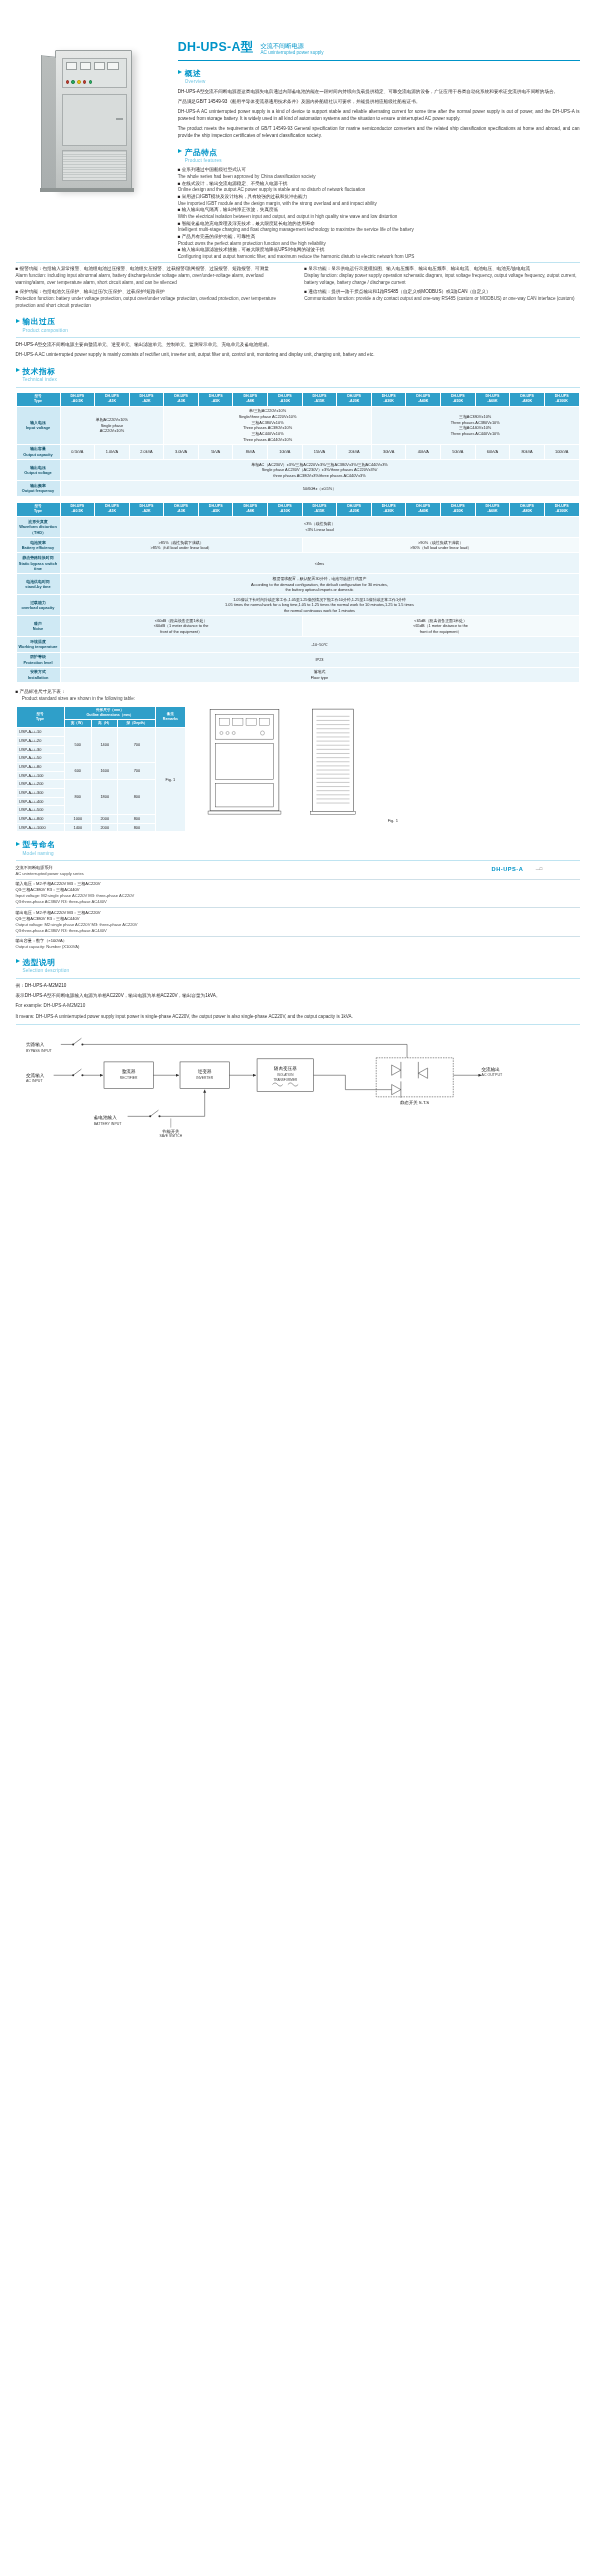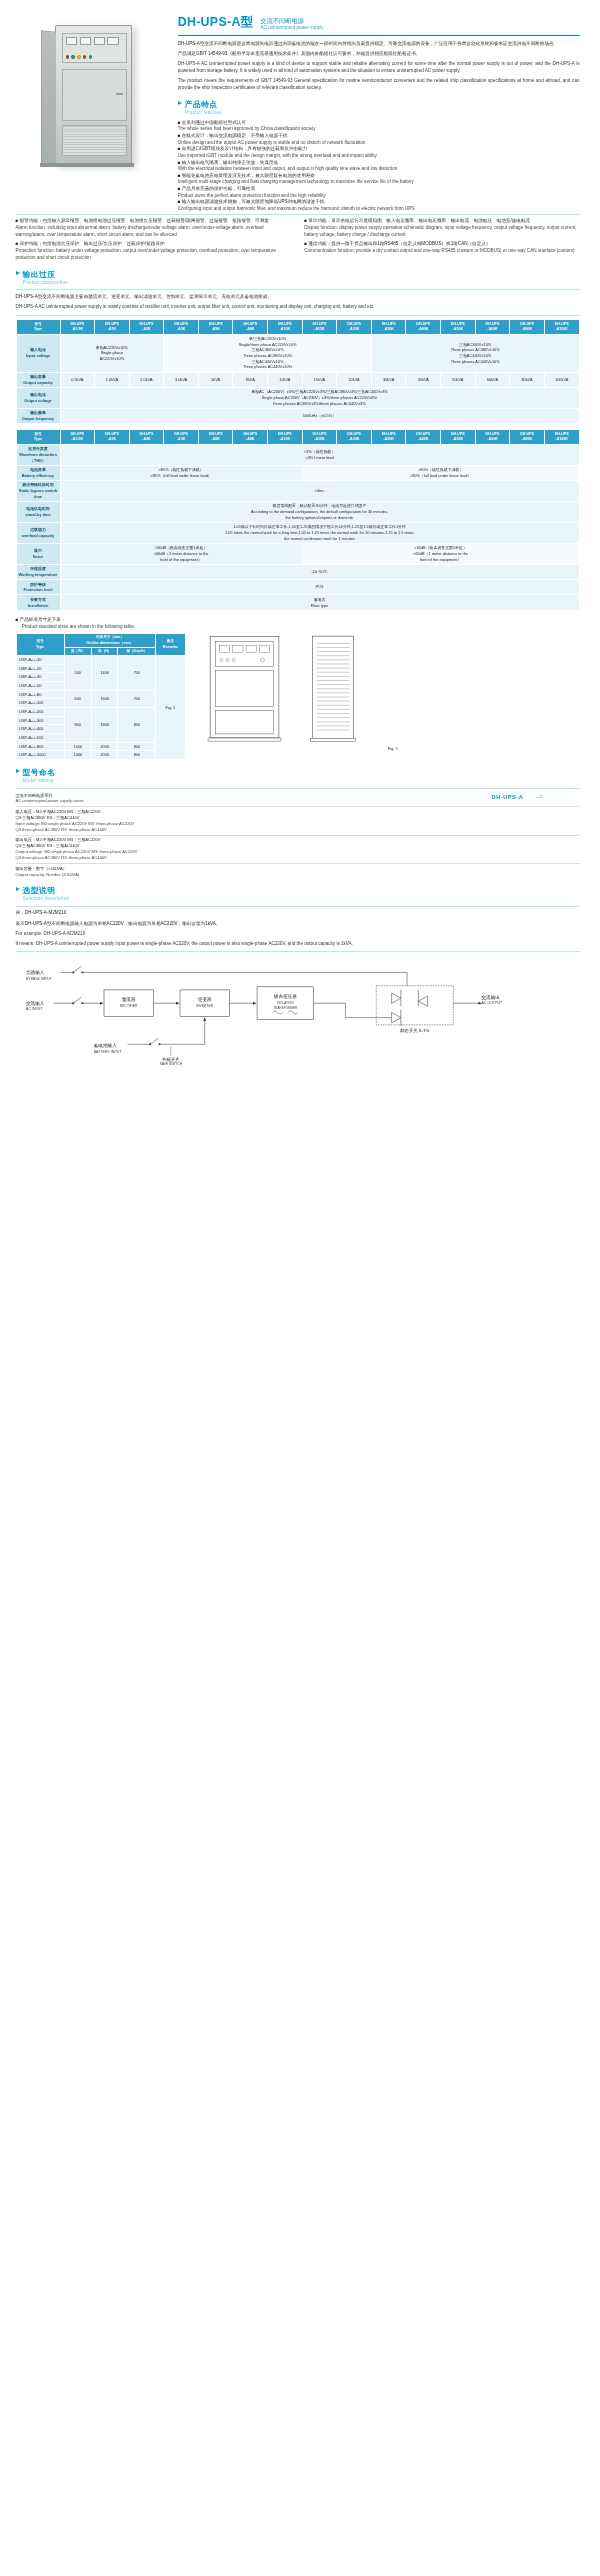--- a/index.html
+++ b/index.html
@@ -5,21 +5,21 @@
   * { box-sizing: border-box; }
   html, body { margin:0; padding:0; }
   body {
     width: 601px;
     background: #ffffff;
     font-family: "Liberation Sans", sans-serif;
     color: #231f20;
     font-size: 4.6px;
     line-height: 1.45;
   }
-  .page { position: relative; width: 595px; padding: 0 0 15.5px 0; }
+  .page { position: relative; width: 595px; padding: 0 0 15.5px 0; margin-top: 25px; }
 
   
   .sec-head { display:flex; align-items:flex-start; gap:3.1px; margin: 7.2px 0 3.1px 0; }
   .sec-head .tri {
     width:0;height:0;border-style:solid;border-width:2.6px 0 2.6px 4.1px;
     border-color: transparent transparent transparent #00a0c6; margin-top:2.1px;
   }
   .sec-head .txt .cn { color:#0094c8; font-size:7.7px; font-weight:bold; letter-spacing:0.5px; }
   .sec-head .txt .en { color:#6fc5e2; font-size:4.6px; letter-spacing:0.2px; }
 
@@ -135,20 +135,27 @@
     <div class="title-col">
       <div class="main-title">
         <div class="mt-cn">DH-UPS-A型</div>
         <div class="mt-sub">
           <div>交流不间断电源</div>
           <div class="s2">AC uninterrupted power supply</div>
         </div>
       </div>
 
       <div class="body-col">
+        <div class="sec-head">
+          <span class="tri"></span>
+          <span class="txt">
+            <span class="cn">概述</span><br>
+            <span class="en">Overview</span>
+          </span>
+        </div>
         <p class="para">DH-UPS-A型交流不间断电源是这类电源失电后通过内部蓄电池的能在一段时间内持续向负载提供稳定、可靠交流电源的设备，广泛应用于各类自动化系统和要求证交流供电不间断的场合。</p>
         <p class="para">产品满足GB/T 14549-93《船用半导体变流器通用技术条件》及国内外船级社认可要求，并能提供相应船级社船检证书。</p>
         <p class="para en">DH-UPS-A AC uninterrupted power supply is a kind of device to support stable and reliable alternating current for some time after the normal power supply is out of power, and the DH-UPS-A is powered from storage battery. It is widely used in all kind of automation systems and the situation to ensure uninterrupted AC power supply.</p>
         <p class="para en">The product meets the requirements of GB/T 14549-93 General specification for marine semiconductor converters and the related ship classification specifications at home and abroad, and can provide the ship inspection certificates of relevant classification society.</p>
 
         <div class="sec-head">
           <span class="tri"></span>
           <span class="txt">
             <span class="cn">产品特点</span><br>
             <span class="en">Product features</span>
@@ -223,20 +230,27 @@
         <span class="cn">输出过压</span><br>
         <span class="en">Product composition</span>
       </span>
     </div>
     <div class="rule"></div>
     <p class="para">DH-UPS-A型交流不间断电源主要由整流单元、逆变单元、输出滤波单元、控制单元、监测显示单元、充电单元及蓄电池组成。</p>
     <p class="para en">DH-UPS-A AC uninterrupted power supply is mainly consists of rectifier unit, inverter unit, output filter unit, control unit, monitoring and display unit, charging unit, battery and etc.</p>
   </div>
 
   <div class="pad">
+    <div class="sec-head">
+      <span class="tri"></span>
+      <span class="txt">
+        <span class="cn">技术指标</span><br>
+        <span class="en">Technical index</span>
+      </span>
+    </div>
     <div class="rule"></div>
 
     <table class="spec">
       <tbody>
           <tr>
         <td class="hd">
           <span>型号</span><br>
           <span>Type</span>
         </td>
         <td class="hd">DH-UPS<br>-A0.5K</td>

